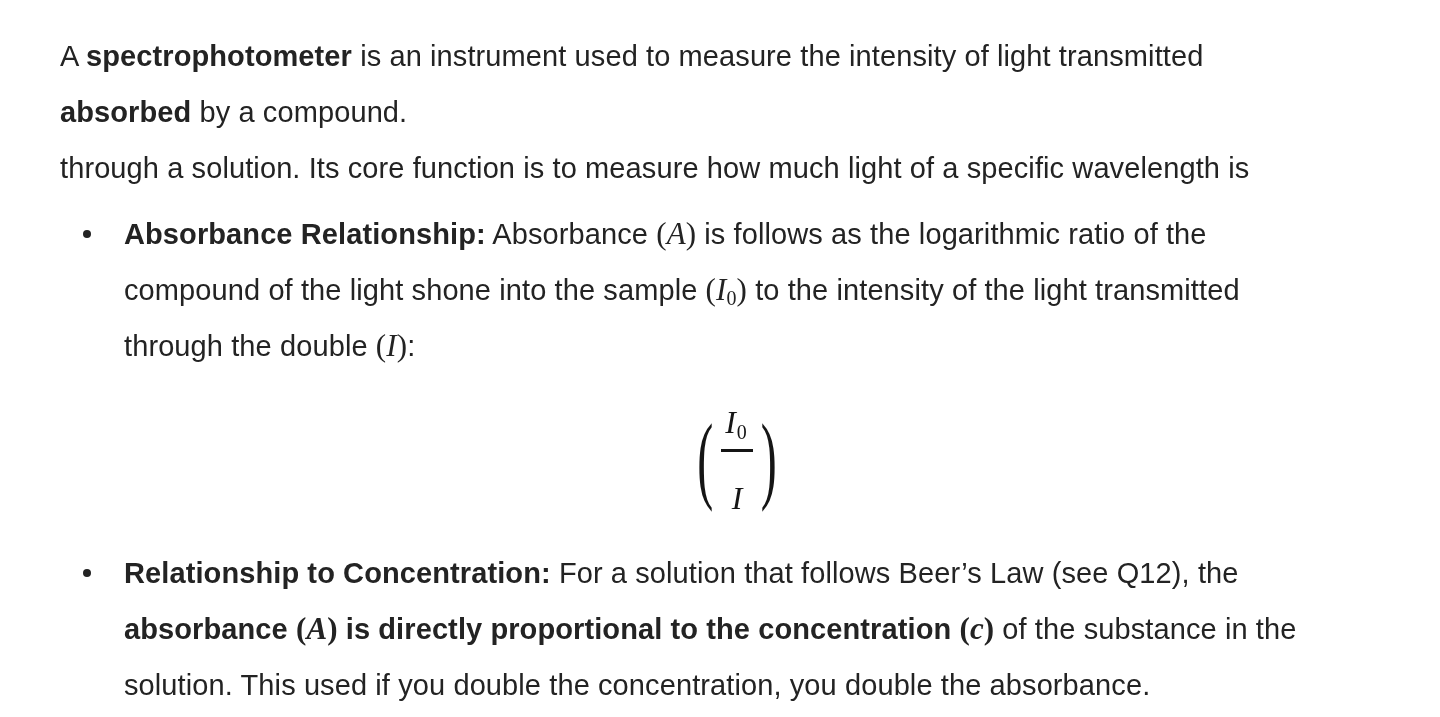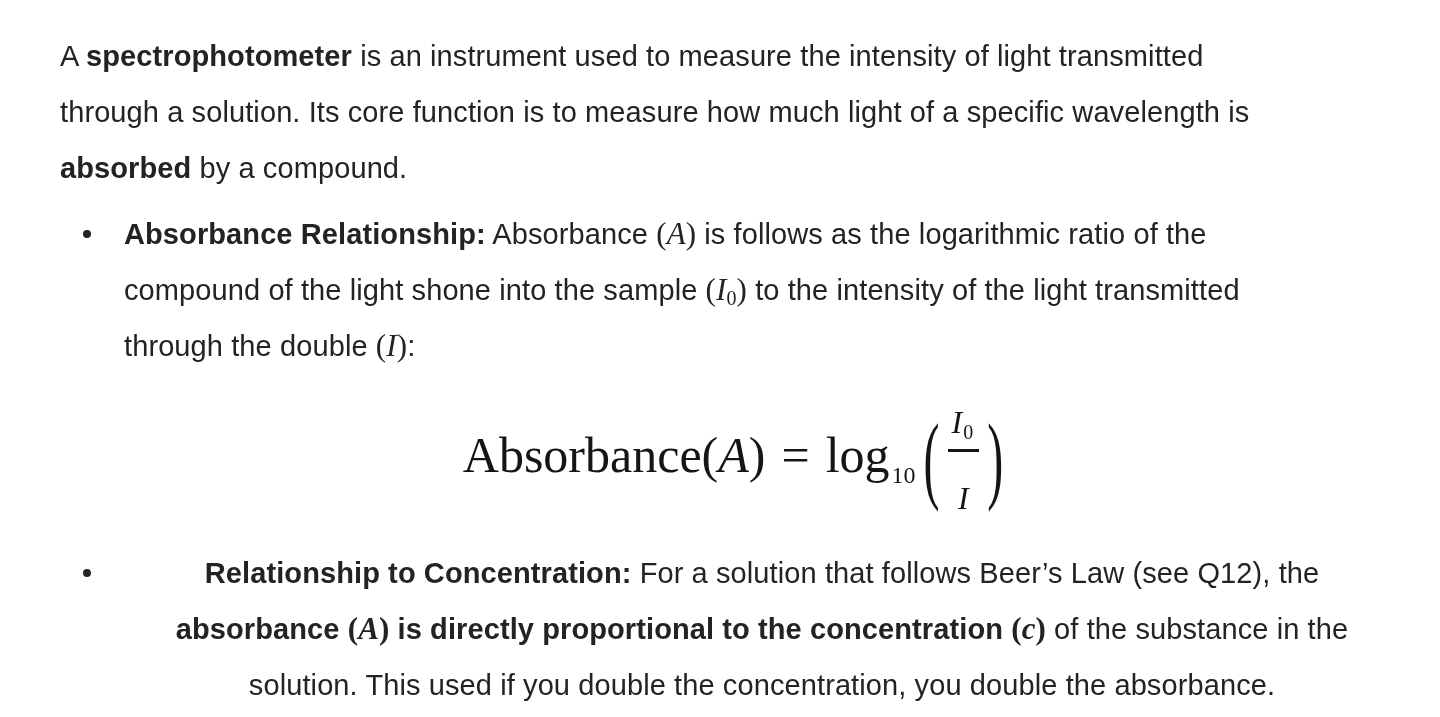--- a/index.html
+++ b/index.html
@@ -24,21 +24,21 @@
 
   .para { margin: 0 0 10px 0; }
 
   .blist { list-style: none; margin: 0; padding: 0; }
   .blist li { position: relative; padding-left: 64px; }
   .marker {
     position: absolute; left: 23px; top: 24px;
     width: 8px; height: 8px; border-radius: 50%;
     background: #232323;
   }
-  .li2 { margin-top: 29px; text-align: center; }
+  .li2 { margin-top: 29px; }
 
   
   .formula {
     display: flex; align-items: center; justify-content: center;
     height: 116px; margin-top: 26px;
     transform: translateX(-25px);
     font-family: "Liberation Serif", serif;
     font-size: 50px;
     color: #151515;
     font-weight: 500;
@@ -60,36 +60,35 @@
   .f-numsub { font-size: 20px; vertical-align: -6px; padding-left: 1px; font-style: normal; }
   .f-den { padding-top: 7px; }
 </style>
 </head>
 <body>
 
 <div class="page">
 
   <div class="para">
       <div class="line"><span class="seg">A </span><span class="seg seg-b">spectrophotometer</span><span class="seg"> is an instrument used to measure the intensity of light transmitted</span></div>
+      <div class="line"><span class="seg seg-b">absorbed</span><span class="seg"> by a compound.</span></div>
       <div class="line"><span class="seg">through a solution. Its core function is to measure how much light of a specific wavelength is</span></div>
-      <div class="line"><span class="seg seg-b">absorbed</span><span class="seg"> by a compound.</span></div>
     </div>
 
   <ul class="blist">
 
     <li>
       <span class="marker"></span>
       <div class="li-text">
           <div class="line"><span class="seg seg-b">Absorbance Relationship:</span><span class="seg"> Absorbance </span><span class="seg seg-mu">(</span><span class="seg seg-m">A</span><span class="seg seg-mu">)</span><span class="seg"> is follows as the logarithmic ratio of the</span></div>
           <div class="line"><span class="seg">compound of the light shone into the sample </span><span class="seg seg-mu">(</span><span class="seg seg-m">I</span><span class="seg seg-ms">0</span><span class="seg seg-mu">)</span><span class="seg"> to the intensity of the light transmitted</span></div>
           <div class="line"><span class="seg">through the double </span><span class="seg seg-mu">(</span><span class="seg seg-m">I</span><span class="seg seg-mu">)</span><span class="seg">:</span></div>
         </div>
 
       <div class="formula">
-        <span class="f-left"><span>Absorbance</span><span>(</span><span class="f-var">A</span><span>)</span><span class="f-eq">=</span><span>log</span><span class="f-logsub">10</span></span>
         <span class="f-bigparen">(</span>
         <span class="f-frac">
           <span class="f-num"><span class="f-var">I</span><span class="f-numsub">0</span></span>
           <span class="f-den f-var">I</span>
         </span>
         <span class="f-bigparen">)</span>
       </div>
     </li>
 
     <li class="li2">

